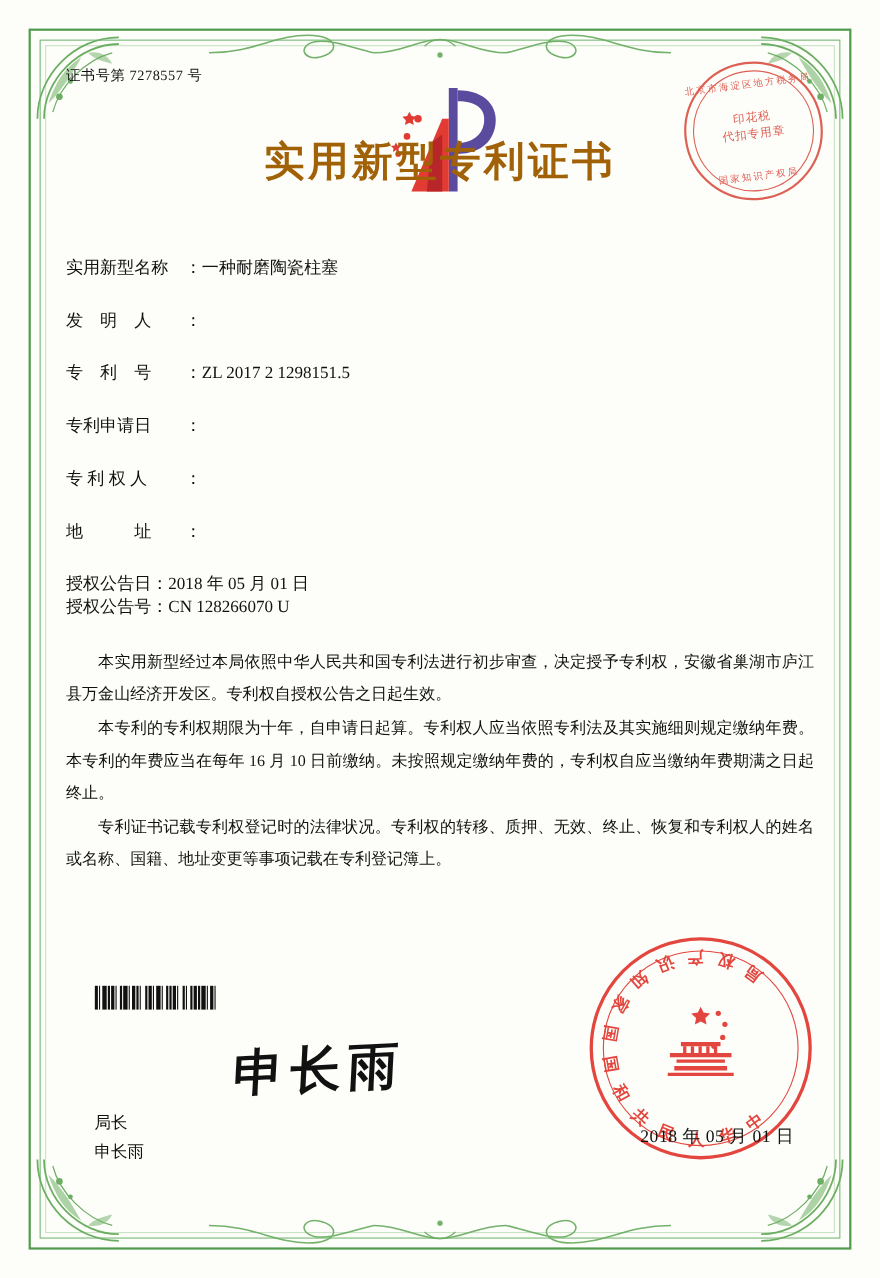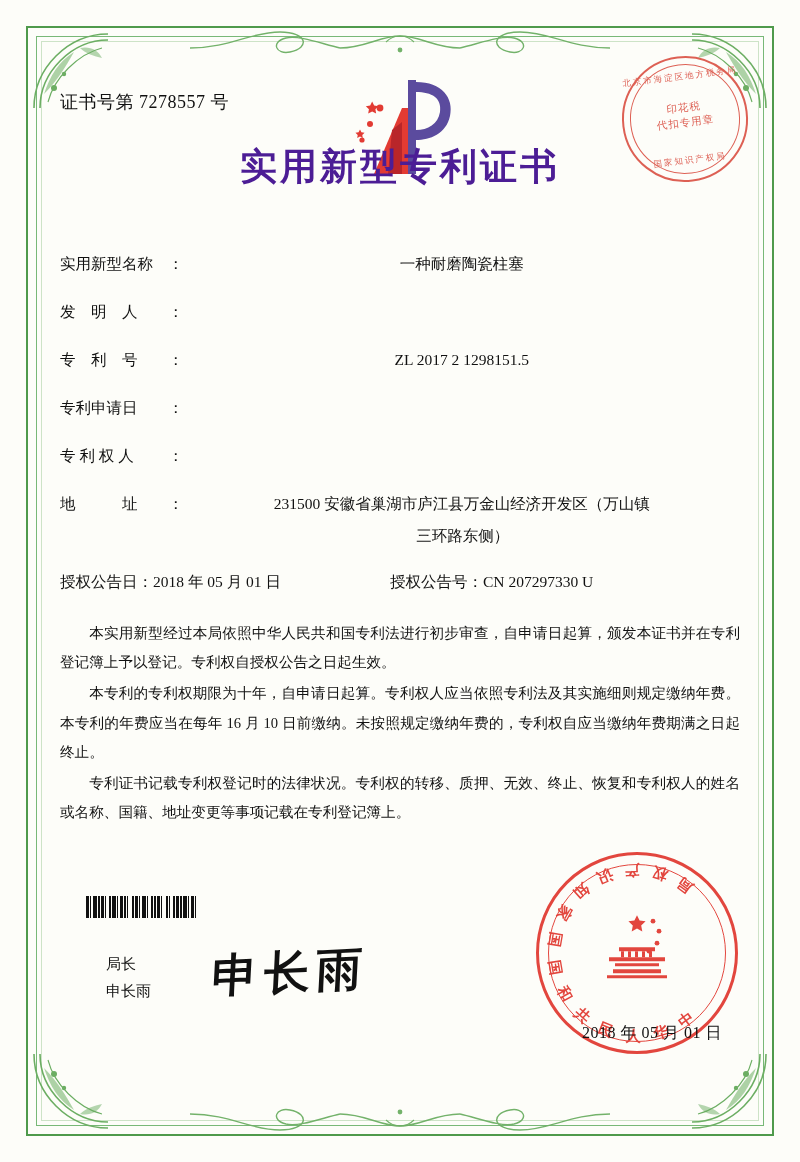--- a/index.html
+++ b/index.html
@@ -57,24 +57,23 @@
 
   
   .content {
     position: absolute;
     left: 60px;
     top: 60px;
     width: 680px;
   }
 
   .cert-no {
-    font-size: 18px;
+    font-size: 13px;
     color: #111;
     letter-spacing: .5px;
-    margin-top: 30px;
   }
 
   
   .logo {
     position: absolute;
     left: 330px;
     top: 78px;
     width: 140px;
     height: 98px;
   }
@@ -117,22 +116,22 @@
     font-size: 10.5px;
     line-height: 15px;
     letter-spacing: 1px;
   }
 
   .doc-title {
     text-align: center;
     font-size: 37px;
     font-weight: bold;
     letter-spacing: 3px;
-    margin-top: 28px;
-    color: #4c1d95;
+    margin-top: 44px;
+    color: #a16207;
     font-family: "DejaVu Serif", "Liberation Serif", serif;
   }
 
   .fields {
     margin-top: 60px;
     font-size: 15.5px;
     color: #111;
   }
   .field-row {
     display: flex;
@@ -144,32 +143,32 @@
     width: 108px;
     flex: 0 0 108px;
     letter-spacing: 0;
     white-space: pre;
   }
   .field-colon {
     flex: 0 0 10px;
   }
   .field-value {
     flex: 1;
-    text-align: center;
   }
   .field-value .second-line {
     display: block;
     margin-top: 8px;
     padding-left: 2px;
   }
 
   .two-col {
     display: flex;
     margin-bottom: 6px;
     font-size: 15.5px;
+    flex-direction: column;
   }
   .two-col .left { width: 330px; }
   .two-col .right { flex: 1; }
 
   .paragraphs {
     margin-top: 26px;
     font-size: 14.6px;
     line-height: 2.0;
     color: #111;
     text-align: justify;
@@ -193,25 +192,24 @@
   .barcode i {
     display: block;
     background: #111;
     height: 100%;
   }
 
   
   .sign-block {
     position: absolute;
     left: 86px;
-    top: 951px;
+    top: 1008px;
     font-size: 15px;
     line-height: 1.8;
     color: #111;
-    margin-left: 20px;
   }
   .sign-script {
     position: absolute;
     left: 212px;
     top: 942px;
     font-size: 46px;
     font-family: "DejaVu Serif", serif;
     color: #111;
     letter-spacing: 6px;
     transform: rotate(-3deg) skewX(-6deg);
@@ -406,39 +404,35 @@
       </div>
 
       <div class="field-row">
         <div class="field-label">专 利 权 人</div>
         <div class="field-colon">：</div>
       </div>
 
       <div class="field-row">
         <div class="field-label">地　　　址</div>
         <div class="field-colon">：</div>
-        <div class="field-value">
-          <span>231500 安徽省巢湖市庐江县万金山经济开发区（万山镇</span>
-          <span class="second-line">三环路东侧）</span>
-        </div>
       </div>
 
       <div class="two-col">
         <div class="left">
           <span>授权公告日</span><span>：</span><span>2018 年 05 月 01 日</span>
         </div>
         <div class="right">
-          <span>授权公告号</span><span>：</span><span>CN 207297330 U</span>
+          <span>授权公告号</span><span>：</span><span>CN 128266070 U</span>
         </div>
       </div>
 
     </div>
 
     <div class="paragraphs">
-      <p>本实用新型经过本局依照中华人民共和国专利法进行初步审查，自申请日起算，颁发本证书并在专利登记簿上予以登记。专利权自授权公告之日起生效。</p>
+      <p>本实用新型经过本局依照中华人民共和国专利法进行初步审查，决定授予专利权，安徽省巢湖市庐江县万金山经济开发区。专利权自授权公告之日起生效。</p>
       <p>本专利的专利权期限为十年，自申请日起算。专利权人应当依照专利法及其实施细则规定缴纳年费。本专利的年费应当在每年 16 月 10 日前缴纳。未按照规定缴纳年费的，专利权自应当缴纳年费期满之日起终止。</p>
       <p>专利证书记载专利权登记时的法律状况。专利权的转移、质押、无效、终止、恢复和专利权人的姓名或名称、国籍、地址变更等事项记载在专利登记簿上。</p>
     </div>
 
   </div>
 
   <div class="barcode">
       <i style="width:3px"></i>
       <i style="width:1px;background:transparent"></i>
       <i style="width:1px"></i>

